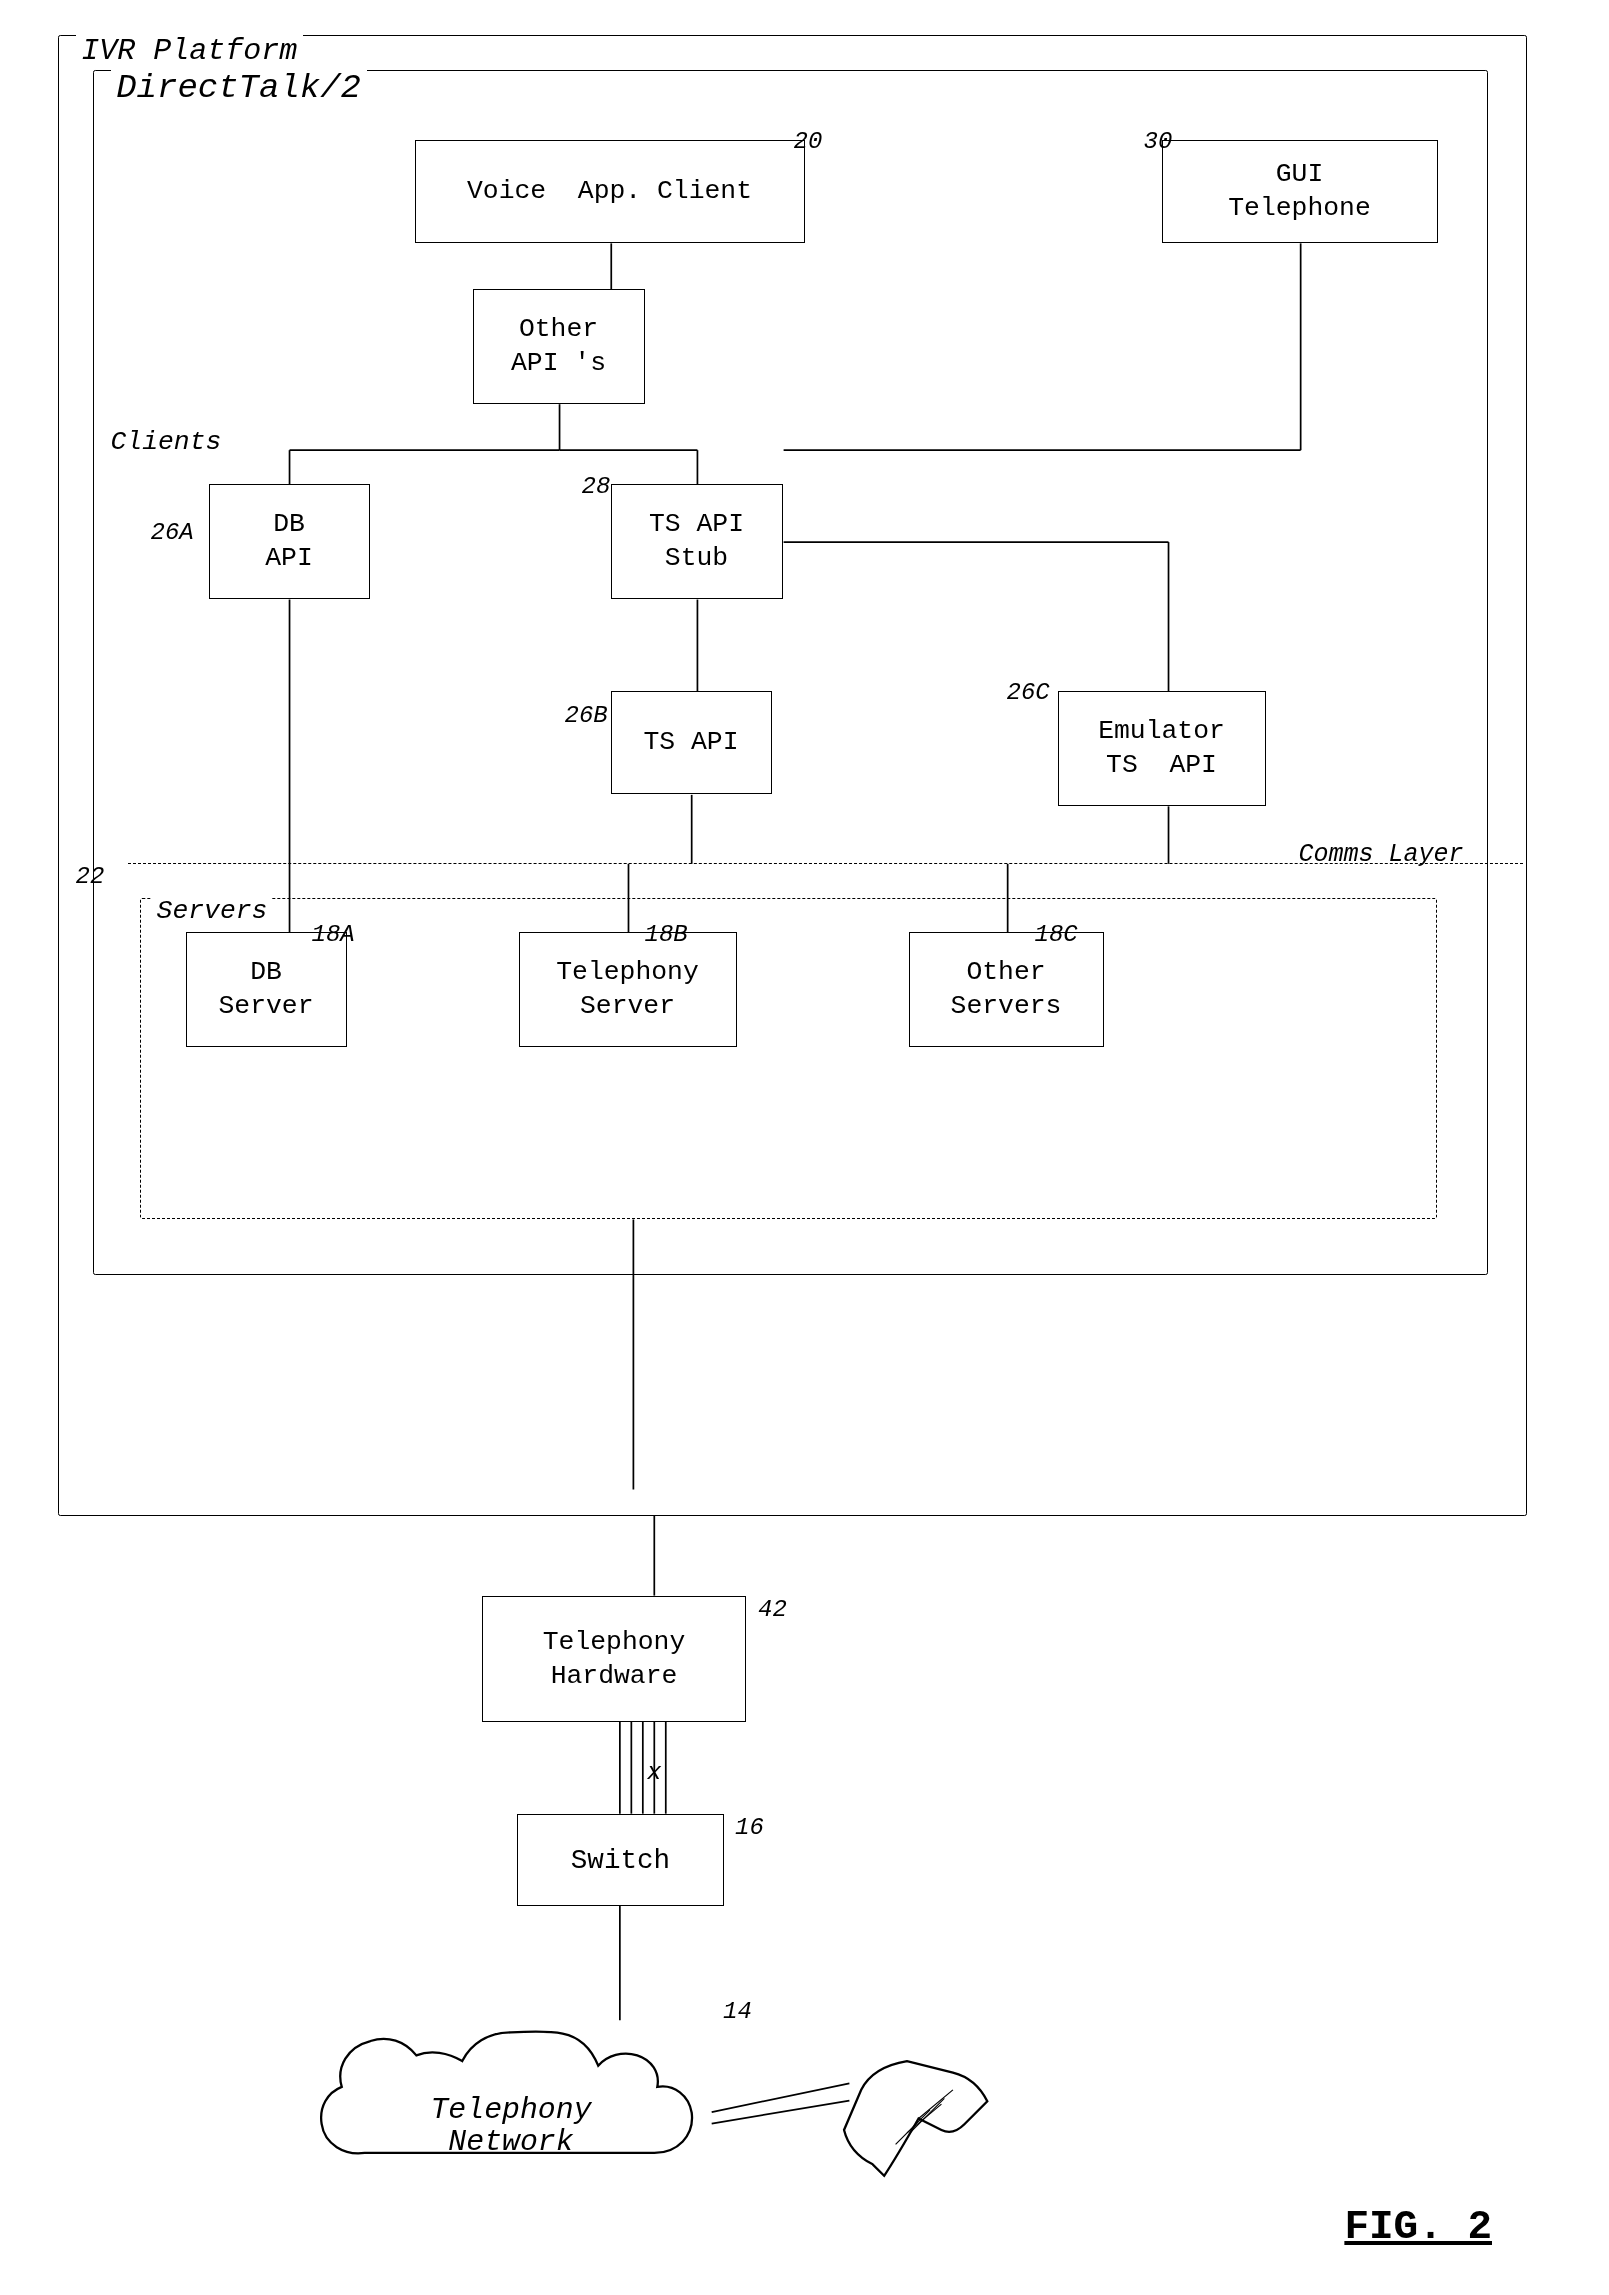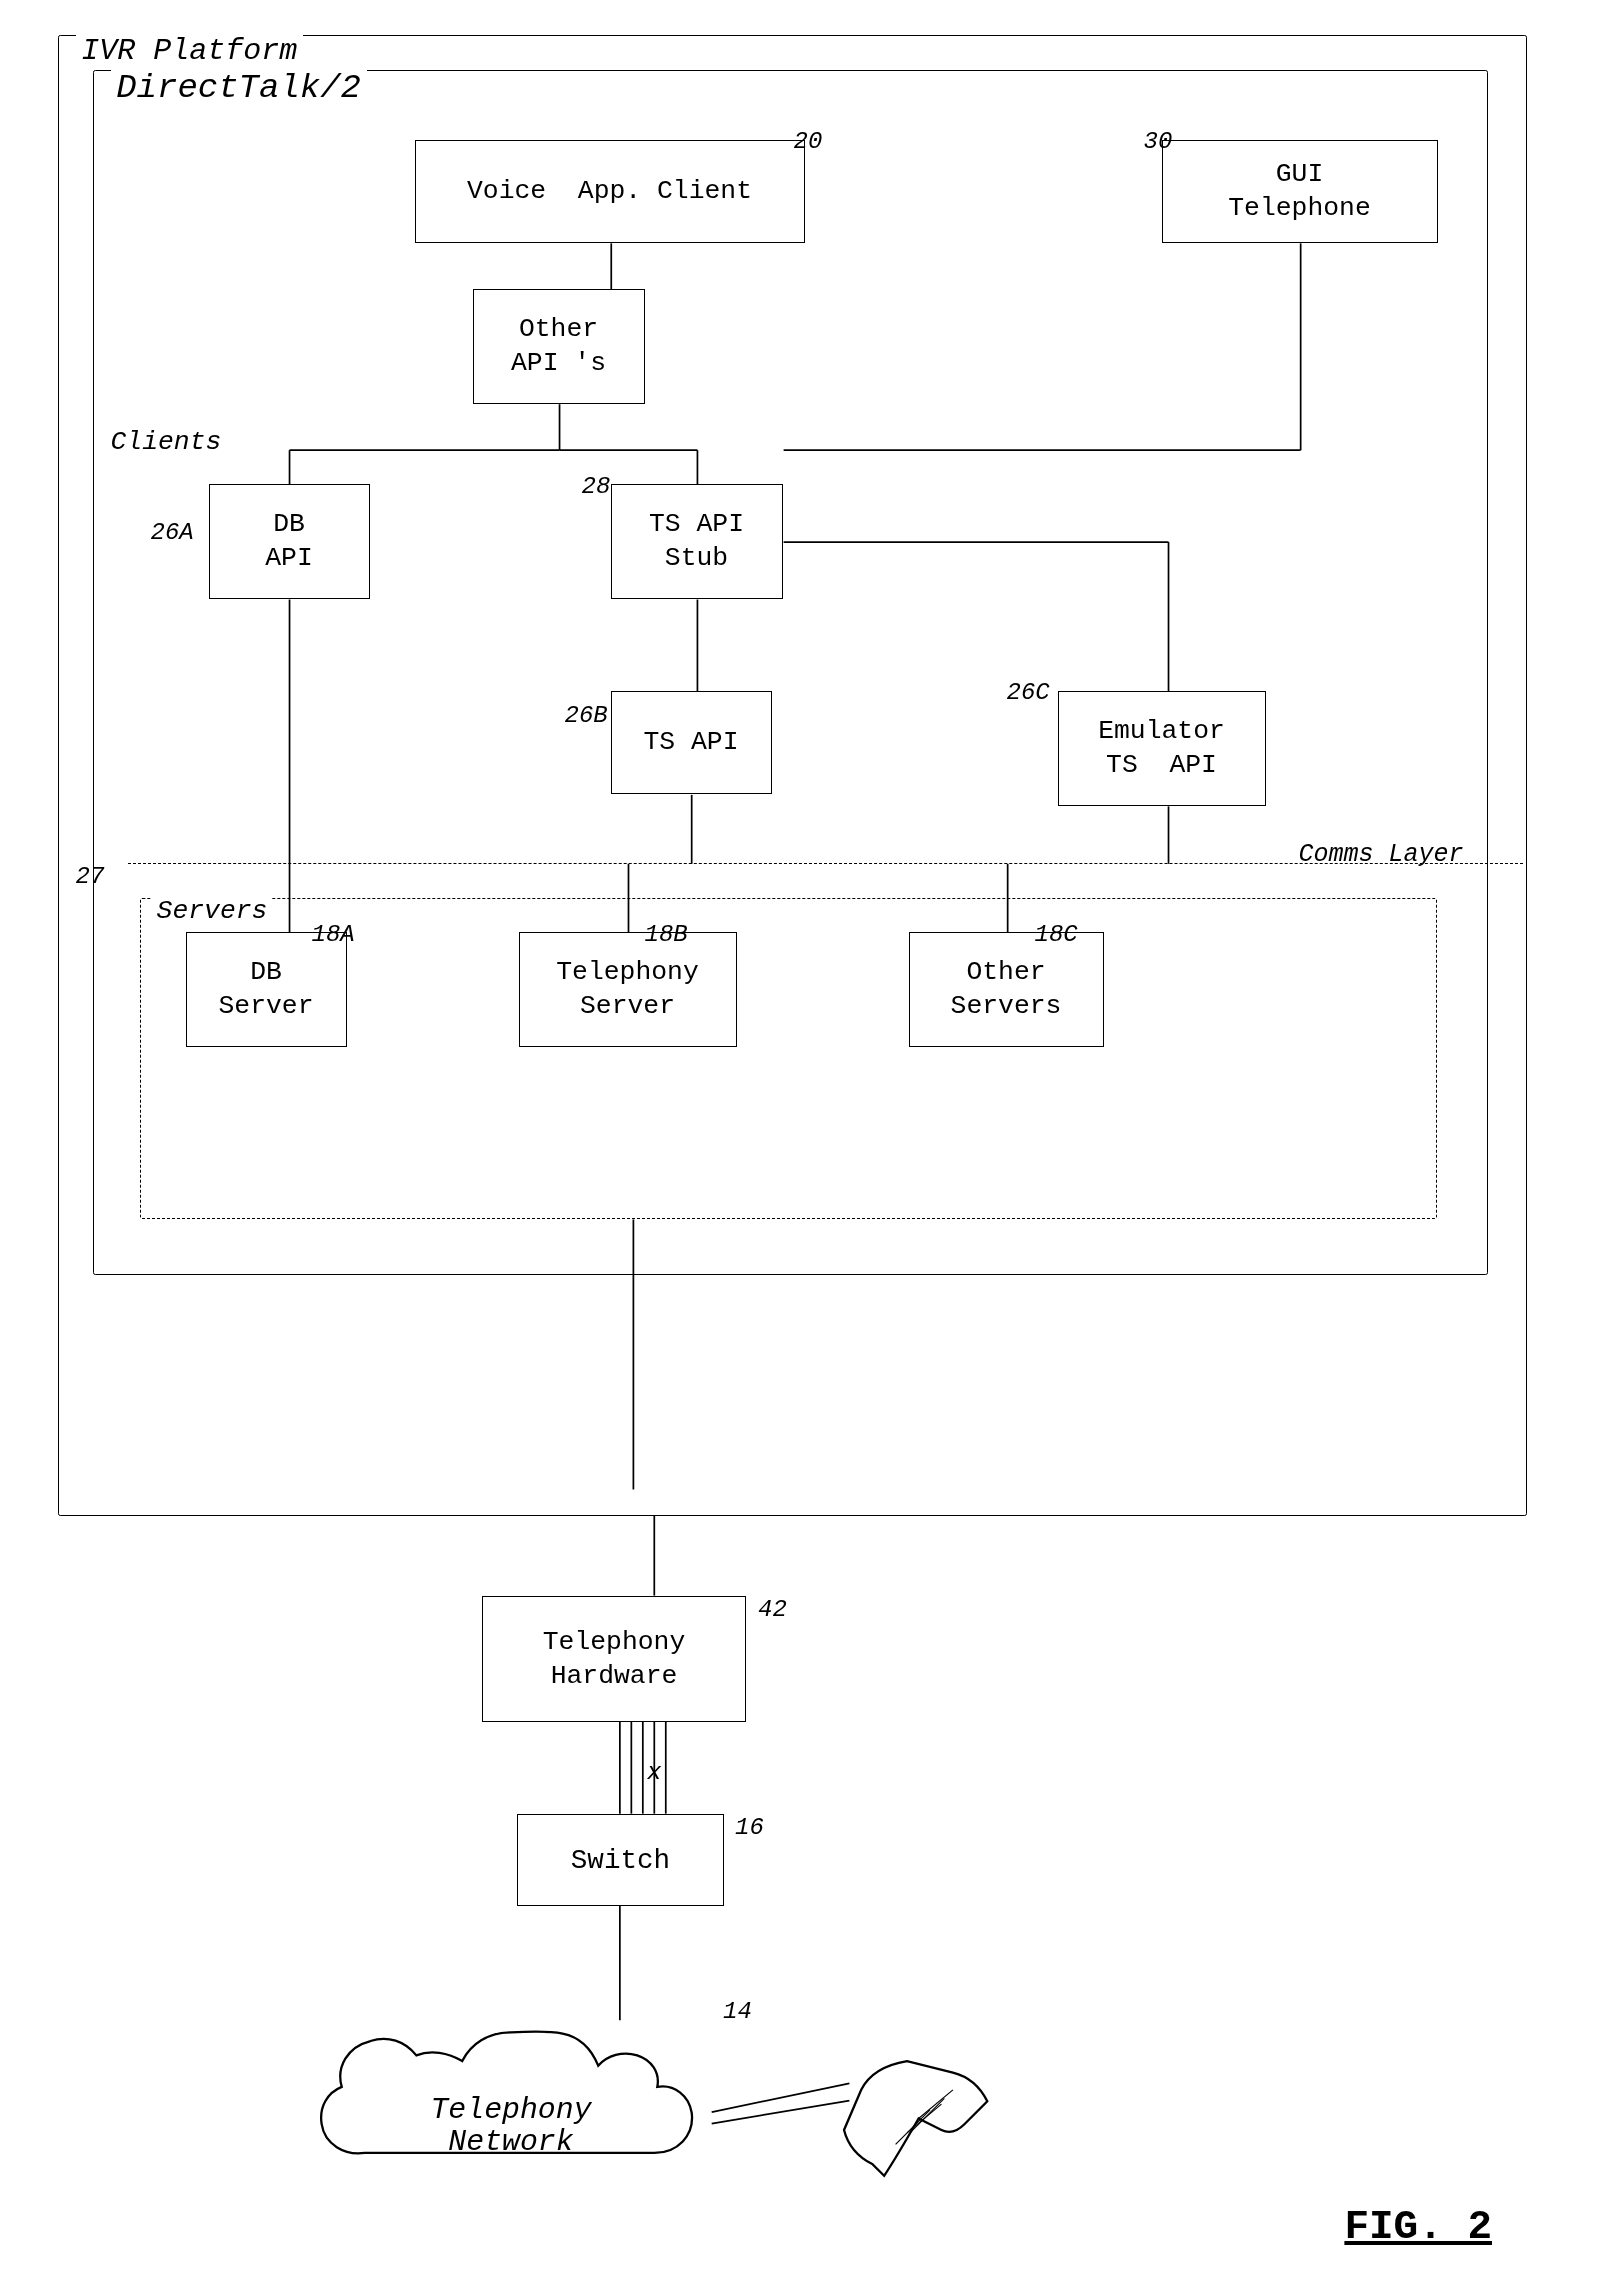--- a/index.html
+++ b/index.html
@@ -389,21 +389,21 @@
       <div class="ref-num" style="top:448px; left:57px;">26A</div>
       <div class="ref-num" style="top:402px; left:488px;">28</div>
       <div class="ref-num" style="top:631px; left:471px;">26B</div>
       <div class="ref-num" style="top:608px; left:913px;">26C</div>
       <div class="ref-num" style="top:850px; left:218px;">18A</div>
       <div class="ref-num" style="top:850px; left:551px;">18B</div>
       <div class="ref-num" style="top:850px; left:941px;">18C</div>
 
     </div>
 
-    <div class="ref-num" style="top:827px; left:17px;">27</div>
+    <div class="ref-num" style="top:827px; left:17px;">22</div>
 
     <svg style="position:absolute; top:0; left:0; width:100%; height:100%; pointer-events:none;" viewBox="0 0 2554 2574" width="1466" height="1478">
 
       <line x1="1000" y1="2060" x2="1000" y2="2530" stroke="#000" stroke-width="3"></line>
     </svg>
 
   </div>
 
   <div class="telephony-hardware">
     <span style="white-space:pre; text-align:center;">Telephony

